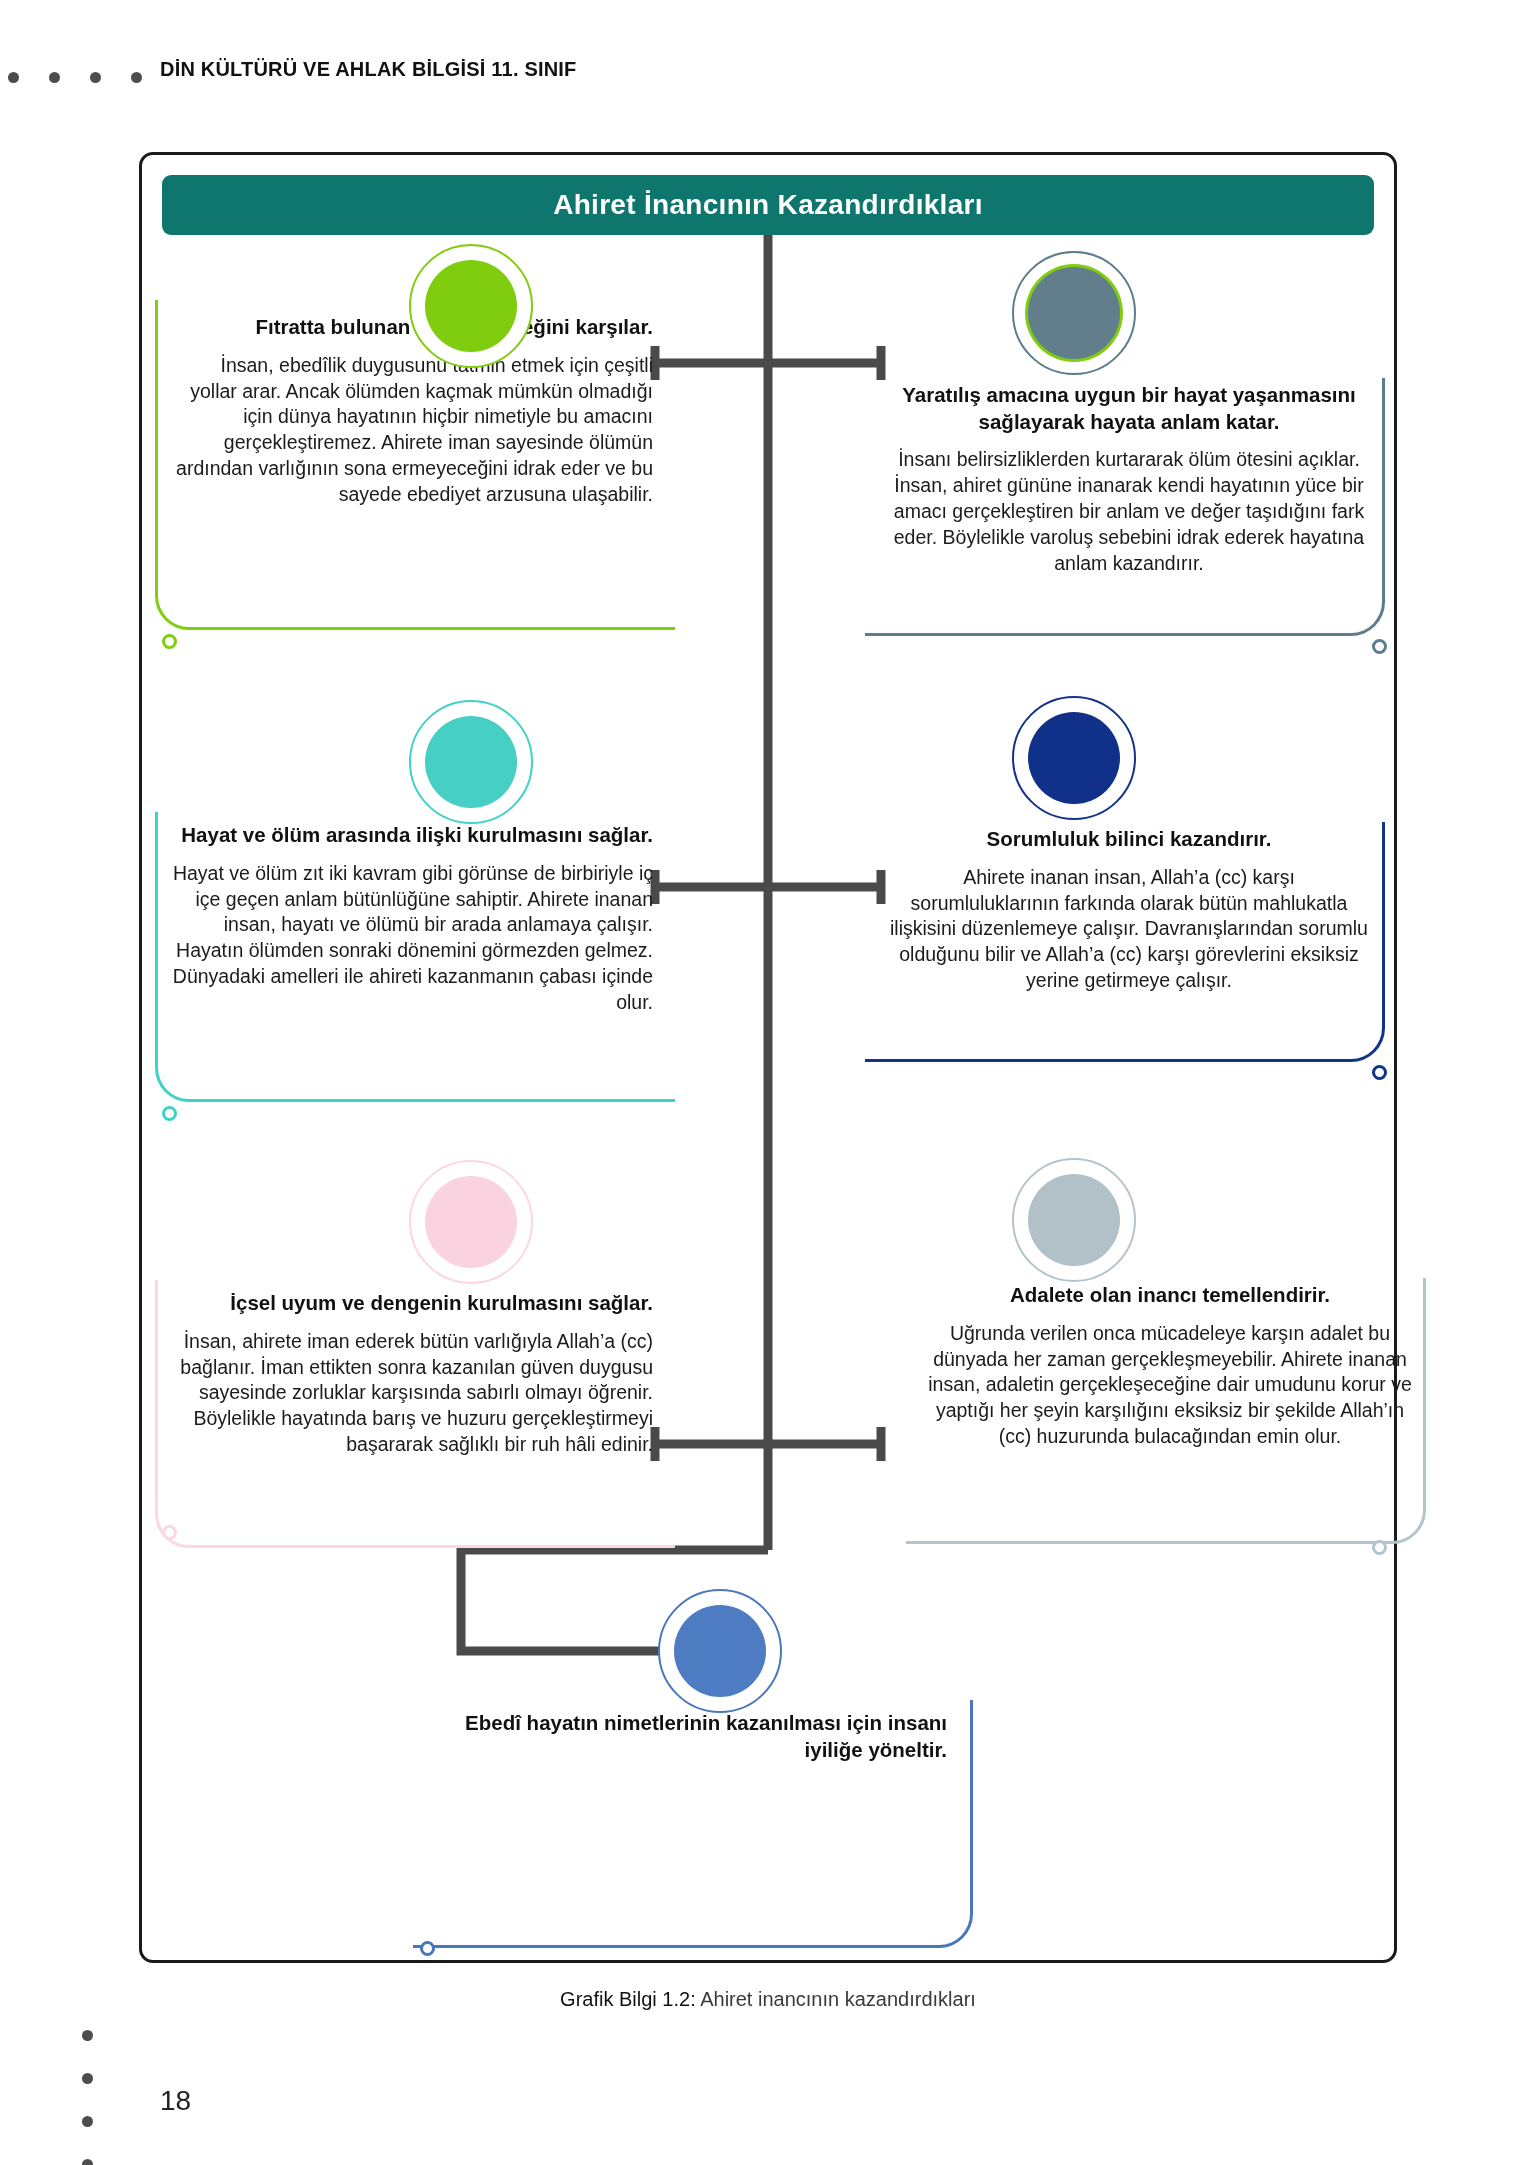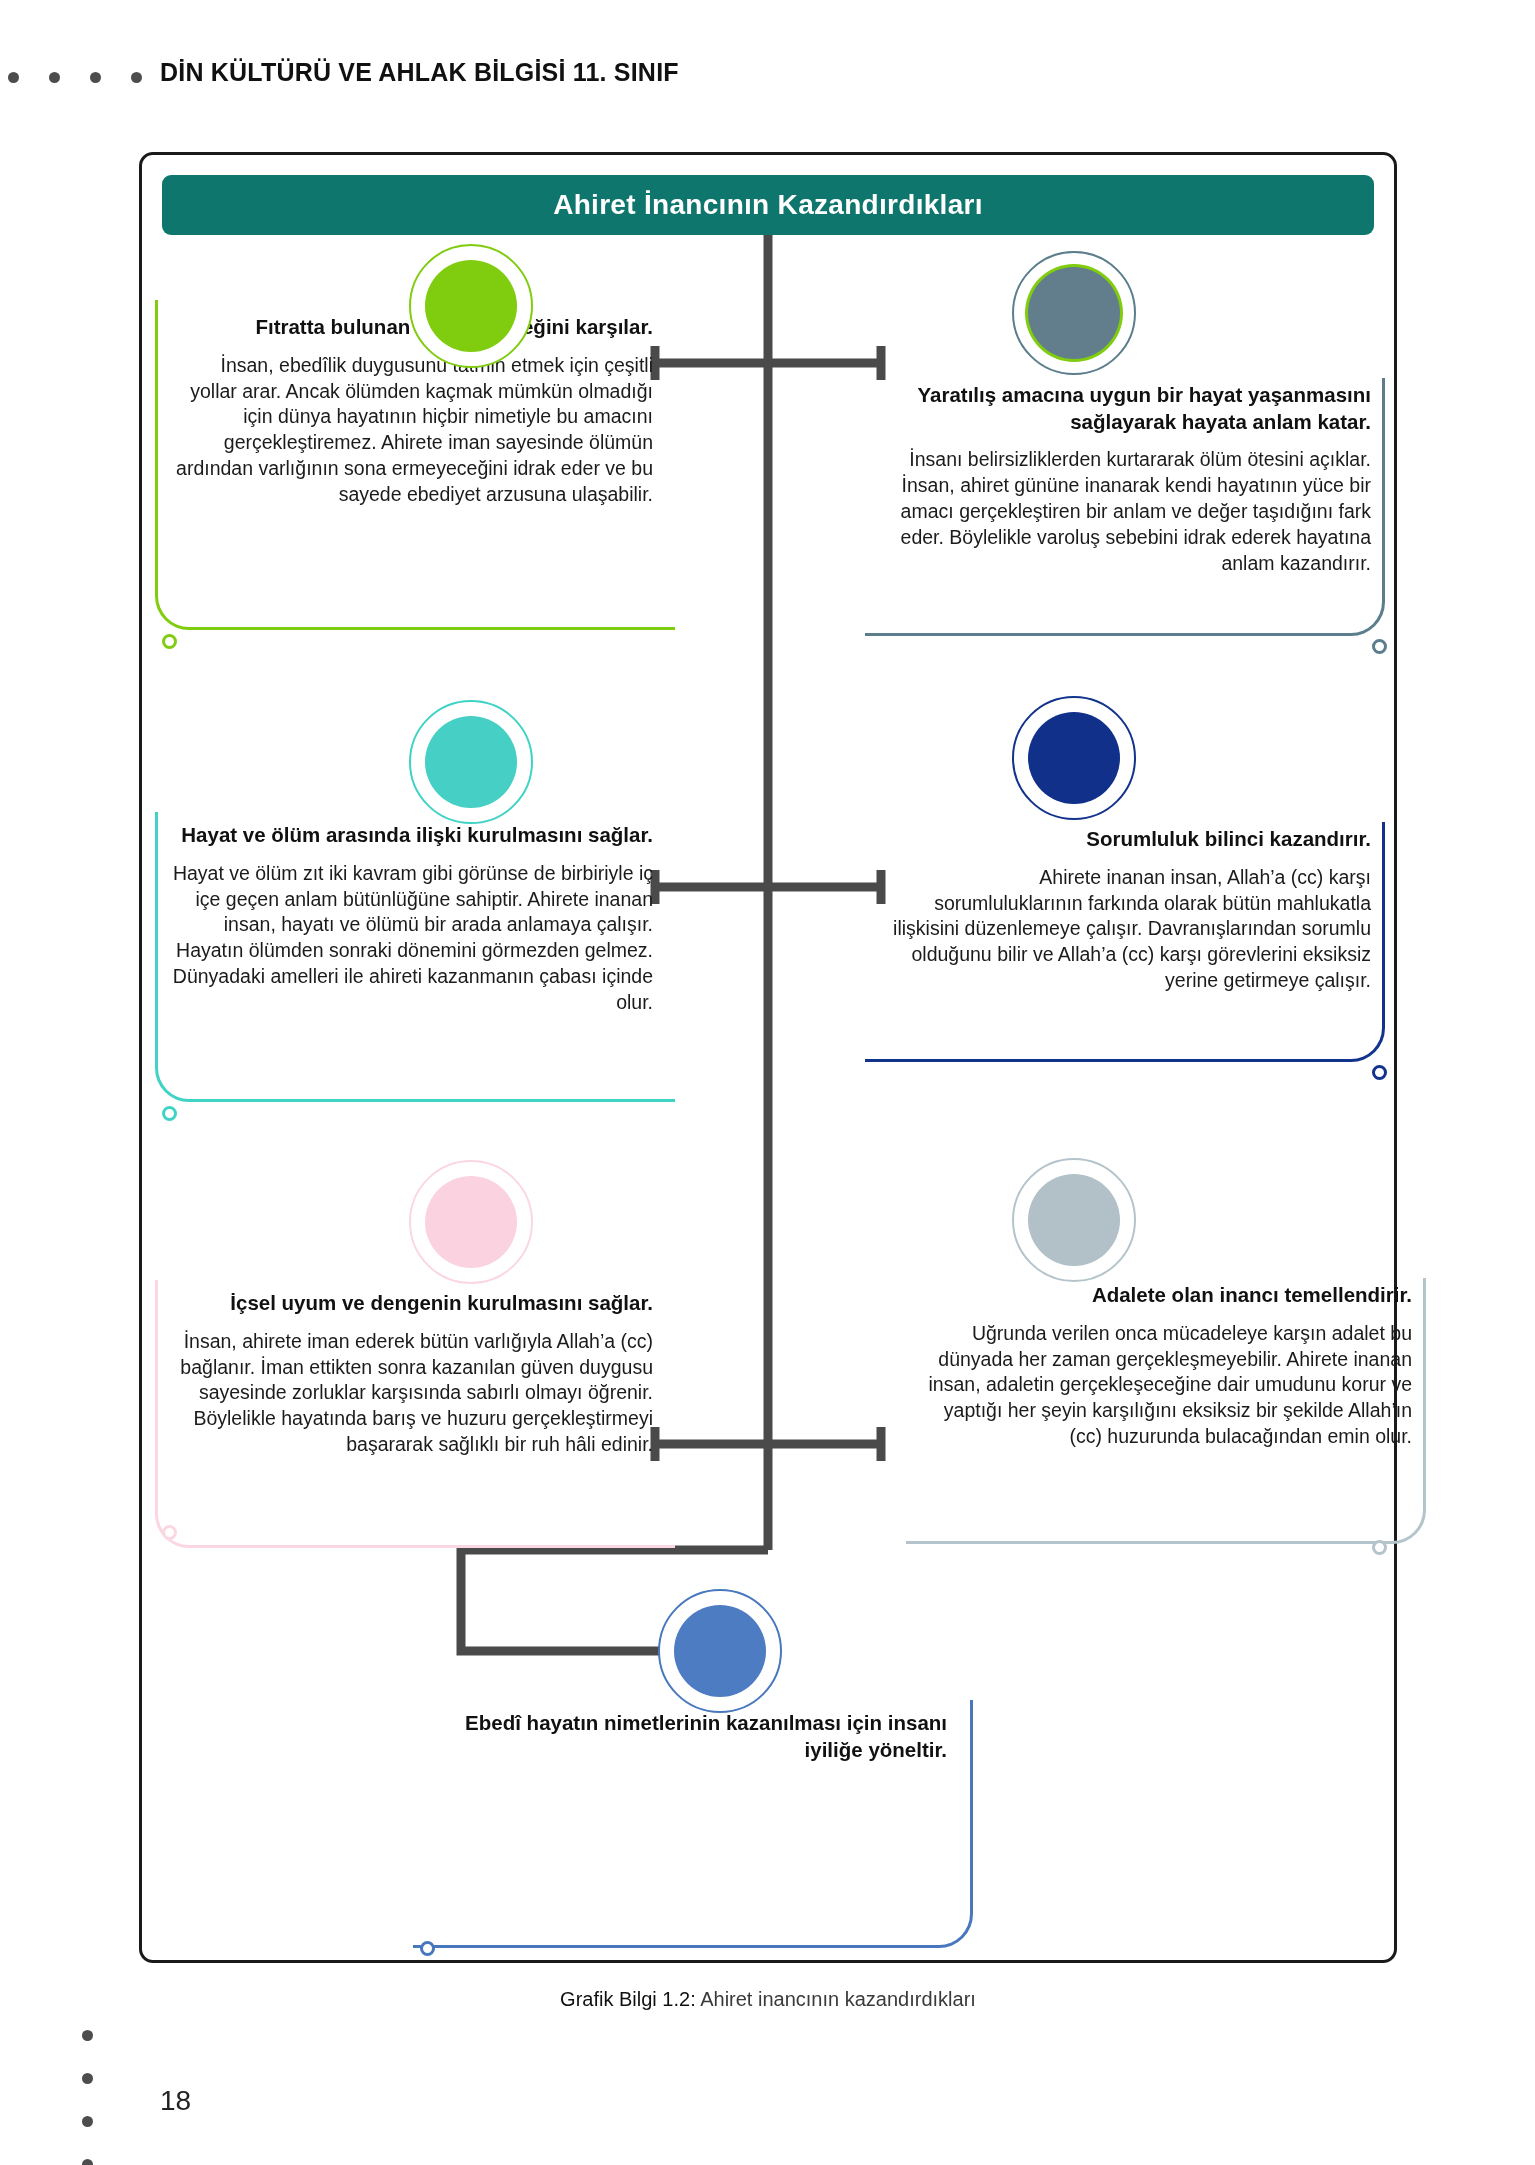--- a/index.html
+++ b/index.html
@@ -14,21 +14,21 @@
 
   
   .dot-rail{position:absolute;display:flex;}
   .dot-rail.top{left:8px;top:72px;gap:30px;align-items:center;}
   .dot-rail.bottom{left:82px;top:2030px;flex-direction:column;gap:32px;}
   .dot{width:11px;height:11px;border-radius:50%;background:#4d4d4d;}
 
   
   .running-head{
     position:absolute;left:160px;top:58px;
-    font-size:25px;font-weight:600;letter-spacing:.2px;
+    font-size:20px;font-weight:600;letter-spacing:.2px;
     color:#111;white-space:nowrap;
   }
 
   
   .figure-frame{
     position:absolute;left:139px;top:152px;
     width:1258px;height:1811px;
     border:3px solid #1a1a1a;border-radius:14px;
     box-sizing:border-box;background:#fff;
   }
@@ -75,21 +75,21 @@
   .circle-inner.ringed{box-shadow:0 0 0 3px #80cc0f;}
 
   
   .endcap{
     position:absolute;width:15px;height:15px;border-radius:50%;
     background:#fff;border-width:3px;border-style:solid;box-sizing:border-box;
   }
 
   
   .node.left  .content{text-align:right;}
-  .node.right .content{text-align:right;}
+  .node.right .content{text-align:center;}
 
   
   .caption{
     position:absolute;left:139px;top:1988px;width:1258px;
     text-align:center;font-size:20px;color:#3a3a3a;
   }
   .caption b{font-weight:400;color:#111;}
 
   
   .page-number{

